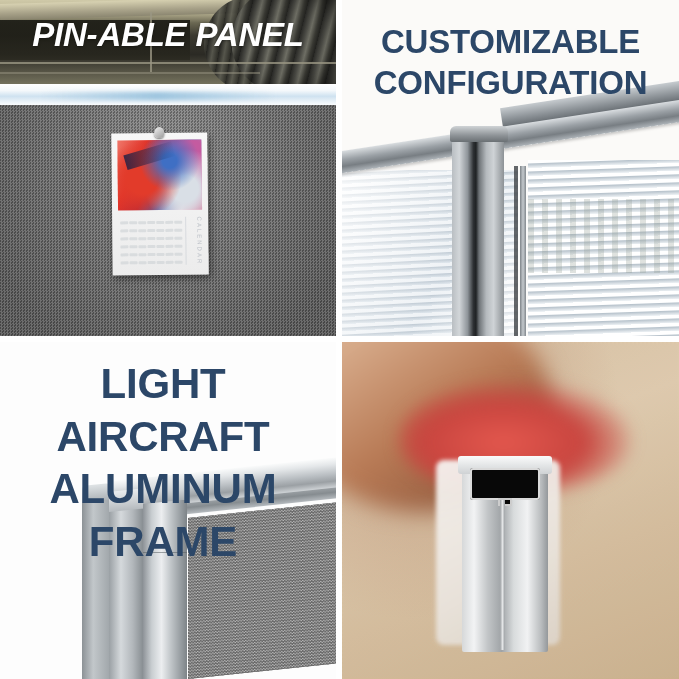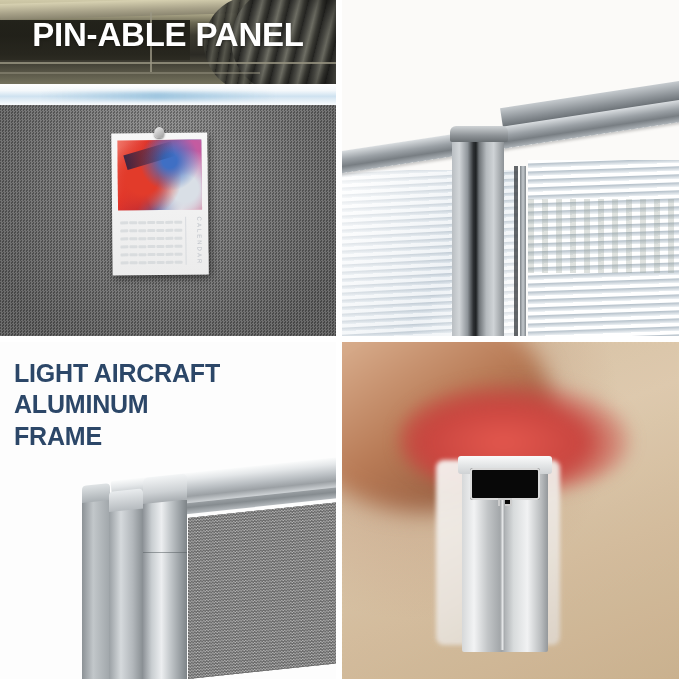--- a/index.html
+++ b/index.html
@@ -23,28 +23,29 @@
     font-weight:700;line-height:1.06;
     letter-spacing:-0.2px;
     white-space:pre-line;
   }
   .hl-white{color:#ffffff;text-shadow:0 1px 3px rgba(0,0,0,.35);}
   .hl-navy{color:#2c4768;}
 
   #hl-pinable{
     left:0;top:18px;width:336px;text-align:center;
     font-size:33px;
+    font-style:italic;
   }
   #hl-custom{
     left:342px;top:22px;width:337px;text-align:center;
     font-size:33px;line-height:1.24;
   }
   #hl-light{
-    left:14px;top:358px;width:326px;text-align:left;
-    font-size:25px;line-height:1.25;
+    left:0;top:358px;width:326px;text-align:center;
+    font-size:42px;line-height:1.25;
   }
   #hl-toolless{
     left:342px;top:358px;width:327px;text-align:right;
     font-size:33px;line-height:1.24;
   }
 
   
   .ceiling{
     position:absolute;left:0;top:0;width:336px;height:88px;
     background:
@@ -439,19 +440,21 @@
     <div class="br-profile-top"></div>
     <div class="br-slot"></div>
     <div class="br-fin"></div>
   </div>
 
   <div class="gutter" id="gut-v"></div>
   <div class="gutter" id="gut-h"></div>
 
   <div class="headline hl-white" id="hl-pinable">PIN-ABLE PANEL</div>
 
+  <div class="headline hl-navy" id="hl-custom">CUSTOMIZABLE
+CONFIGURATION</div>
 
   <div class="headline hl-navy" id="hl-light">LIGHT AIRCRAFT
 ALUMINUM
 FRAME</div>
 
 
 </div>
 
 </body></html>

